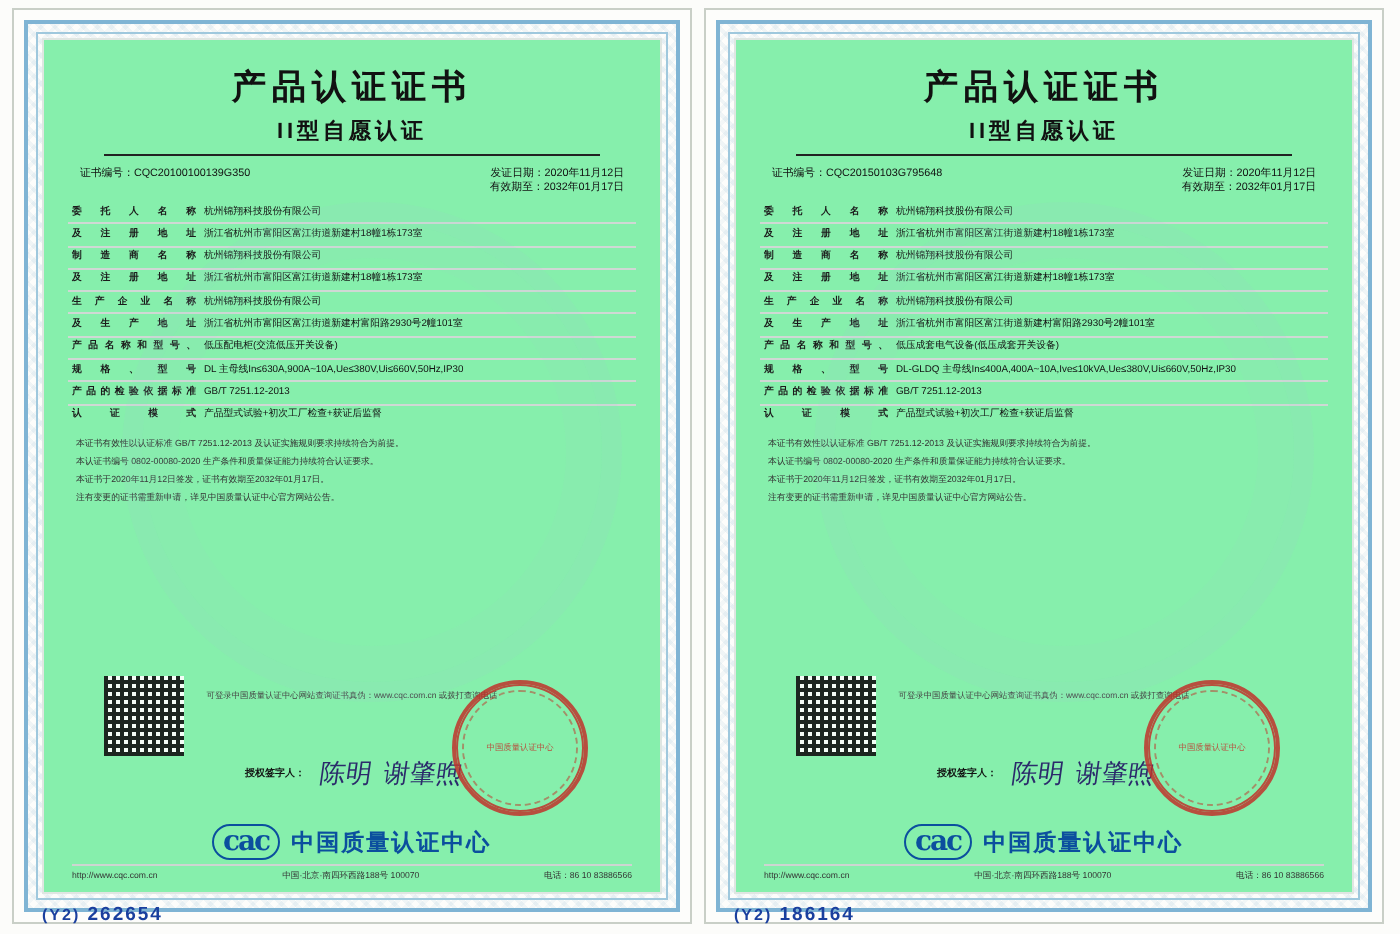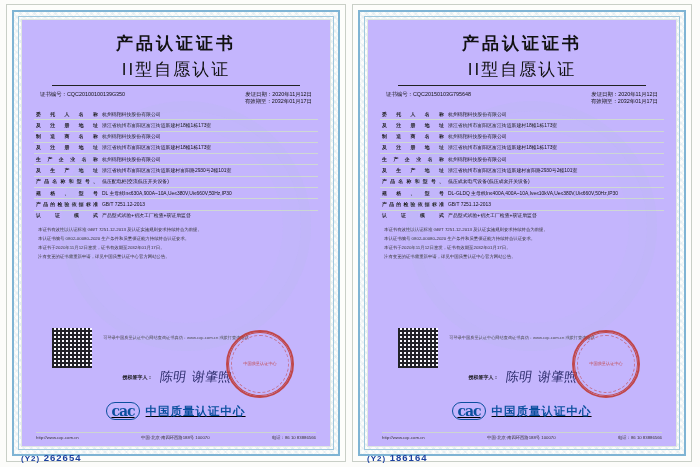--- a/index.html
+++ b/index.html
@@ -15,41 +15,41 @@
     background:
       repeating-linear-gradient(45deg, rgba(120,170,200,.10) 0 2px, transparent 2px 5px),
       repeating-linear-gradient(-45deg, rgba(120,170,200,.08) 0 2px, transparent 2px 5px);
     pointer-events:none;
   }
   .cert .guilloche:after{
     content:"";position:absolute;inset:4px;border:1px solid #9fc8dd;
   }
   .inner{
     position:absolute;left:14px;right:14px;top:14px;bottom:14px;
-    background:#c4b5fd;
+    background:#86efac;
     border:1px solid #dfe6e2;
     box-sizing:border-box;
     padding:6px 12px;
     display:flex;flex-direction:column;
   }
   
   .wm{
     position:absolute;left:50%;top:46%;width:230px;height:230px;margin-left:-115px;margin-top:-115px;
     border-radius:50%;
     border:10px solid rgba(170,200,220,.10);
     box-shadow:0 0 0 18px rgba(170,200,220,.06) inset;
     pointer-events:none;
   }
   .title{
     text-align:center;font-size:17px;font-weight:bold;letter-spacing:3px;color:#111;
     margin-top:6px;
     font-family:"DejaVu Sans","Liberation Sans",sans-serif;
   }
   .subtitle{
-    text-align:center;font-size:17px;font-weight:normal;letter-spacing:2px;color:#111;margin-top:3px;
+    text-align:center;font-size:11px;font-weight:bold;letter-spacing:2px;color:#111;margin-top:3px;
   }
   .rule{height:1px;background:#222;margin:4px 18px 5px 18px;}
   .nos{
     display:flex;justify-content:space-between;font-size:5.4px;color:#111;padding:0 6px;margin-bottom:4px;
   }
   .nos .right{text-align:right;}
   table.fields{width:100%;border-collapse:collapse;font-size:5px;color:#111;table-layout:fixed;}
   table.fields td{vertical-align:top;padding:1.6px 2px;line-height:1.45;}
   td.lab{width:62px;text-align:justify;text-align-last:justify;font-weight:bold;color:#1b1b1b;font-size:4.9px;}
   td.val{color:#111;font-size:4.9px;}
@@ -83,21 +83,21 @@
   .stamp .ring-text{position:absolute;inset:3px;border-radius:50%;border:1px dashed rgba(192,52,43,.6);}
   .qr{
     position:absolute;left:18px;bottom:32px;width:40px;height:40px;
     background-image:
       repeating-linear-gradient(0deg,#111 0 2px,transparent 2px 4px),
       repeating-linear-gradient(90deg,#111 0 2px,transparent 2px 4px);
     background-color:#fff;
     opacity:.9;
   }
   .brandrow{
-    display:flex;align-items:center;justify-content:center;gap:6px;margin-top:2px;margin-bottom:12px;text-decoration:underline;
+    display:flex;align-items:center;justify-content:center;gap:6px;margin-top:2px;margin-bottom:2px;
   }
   .cac{
     font-family:"DejaVu Serif","Liberation Serif",serif;
     font-size:14px;font-weight:bold;color:#0b4f9e;letter-spacing:-1px;
     border:1px solid #0b4f9e;border-radius:9px;padding:0 4px;
   }
   .cacname{font-size:11.5px;font-weight:bold;color:#0b4f9e;letter-spacing:1px;}
   .addrline{
     display:flex;justify-content:space-between;font-size:4.3px;color:#333;
     border-top:1px solid #cdd5d1;padding-top:2px;margin:0 2px;

